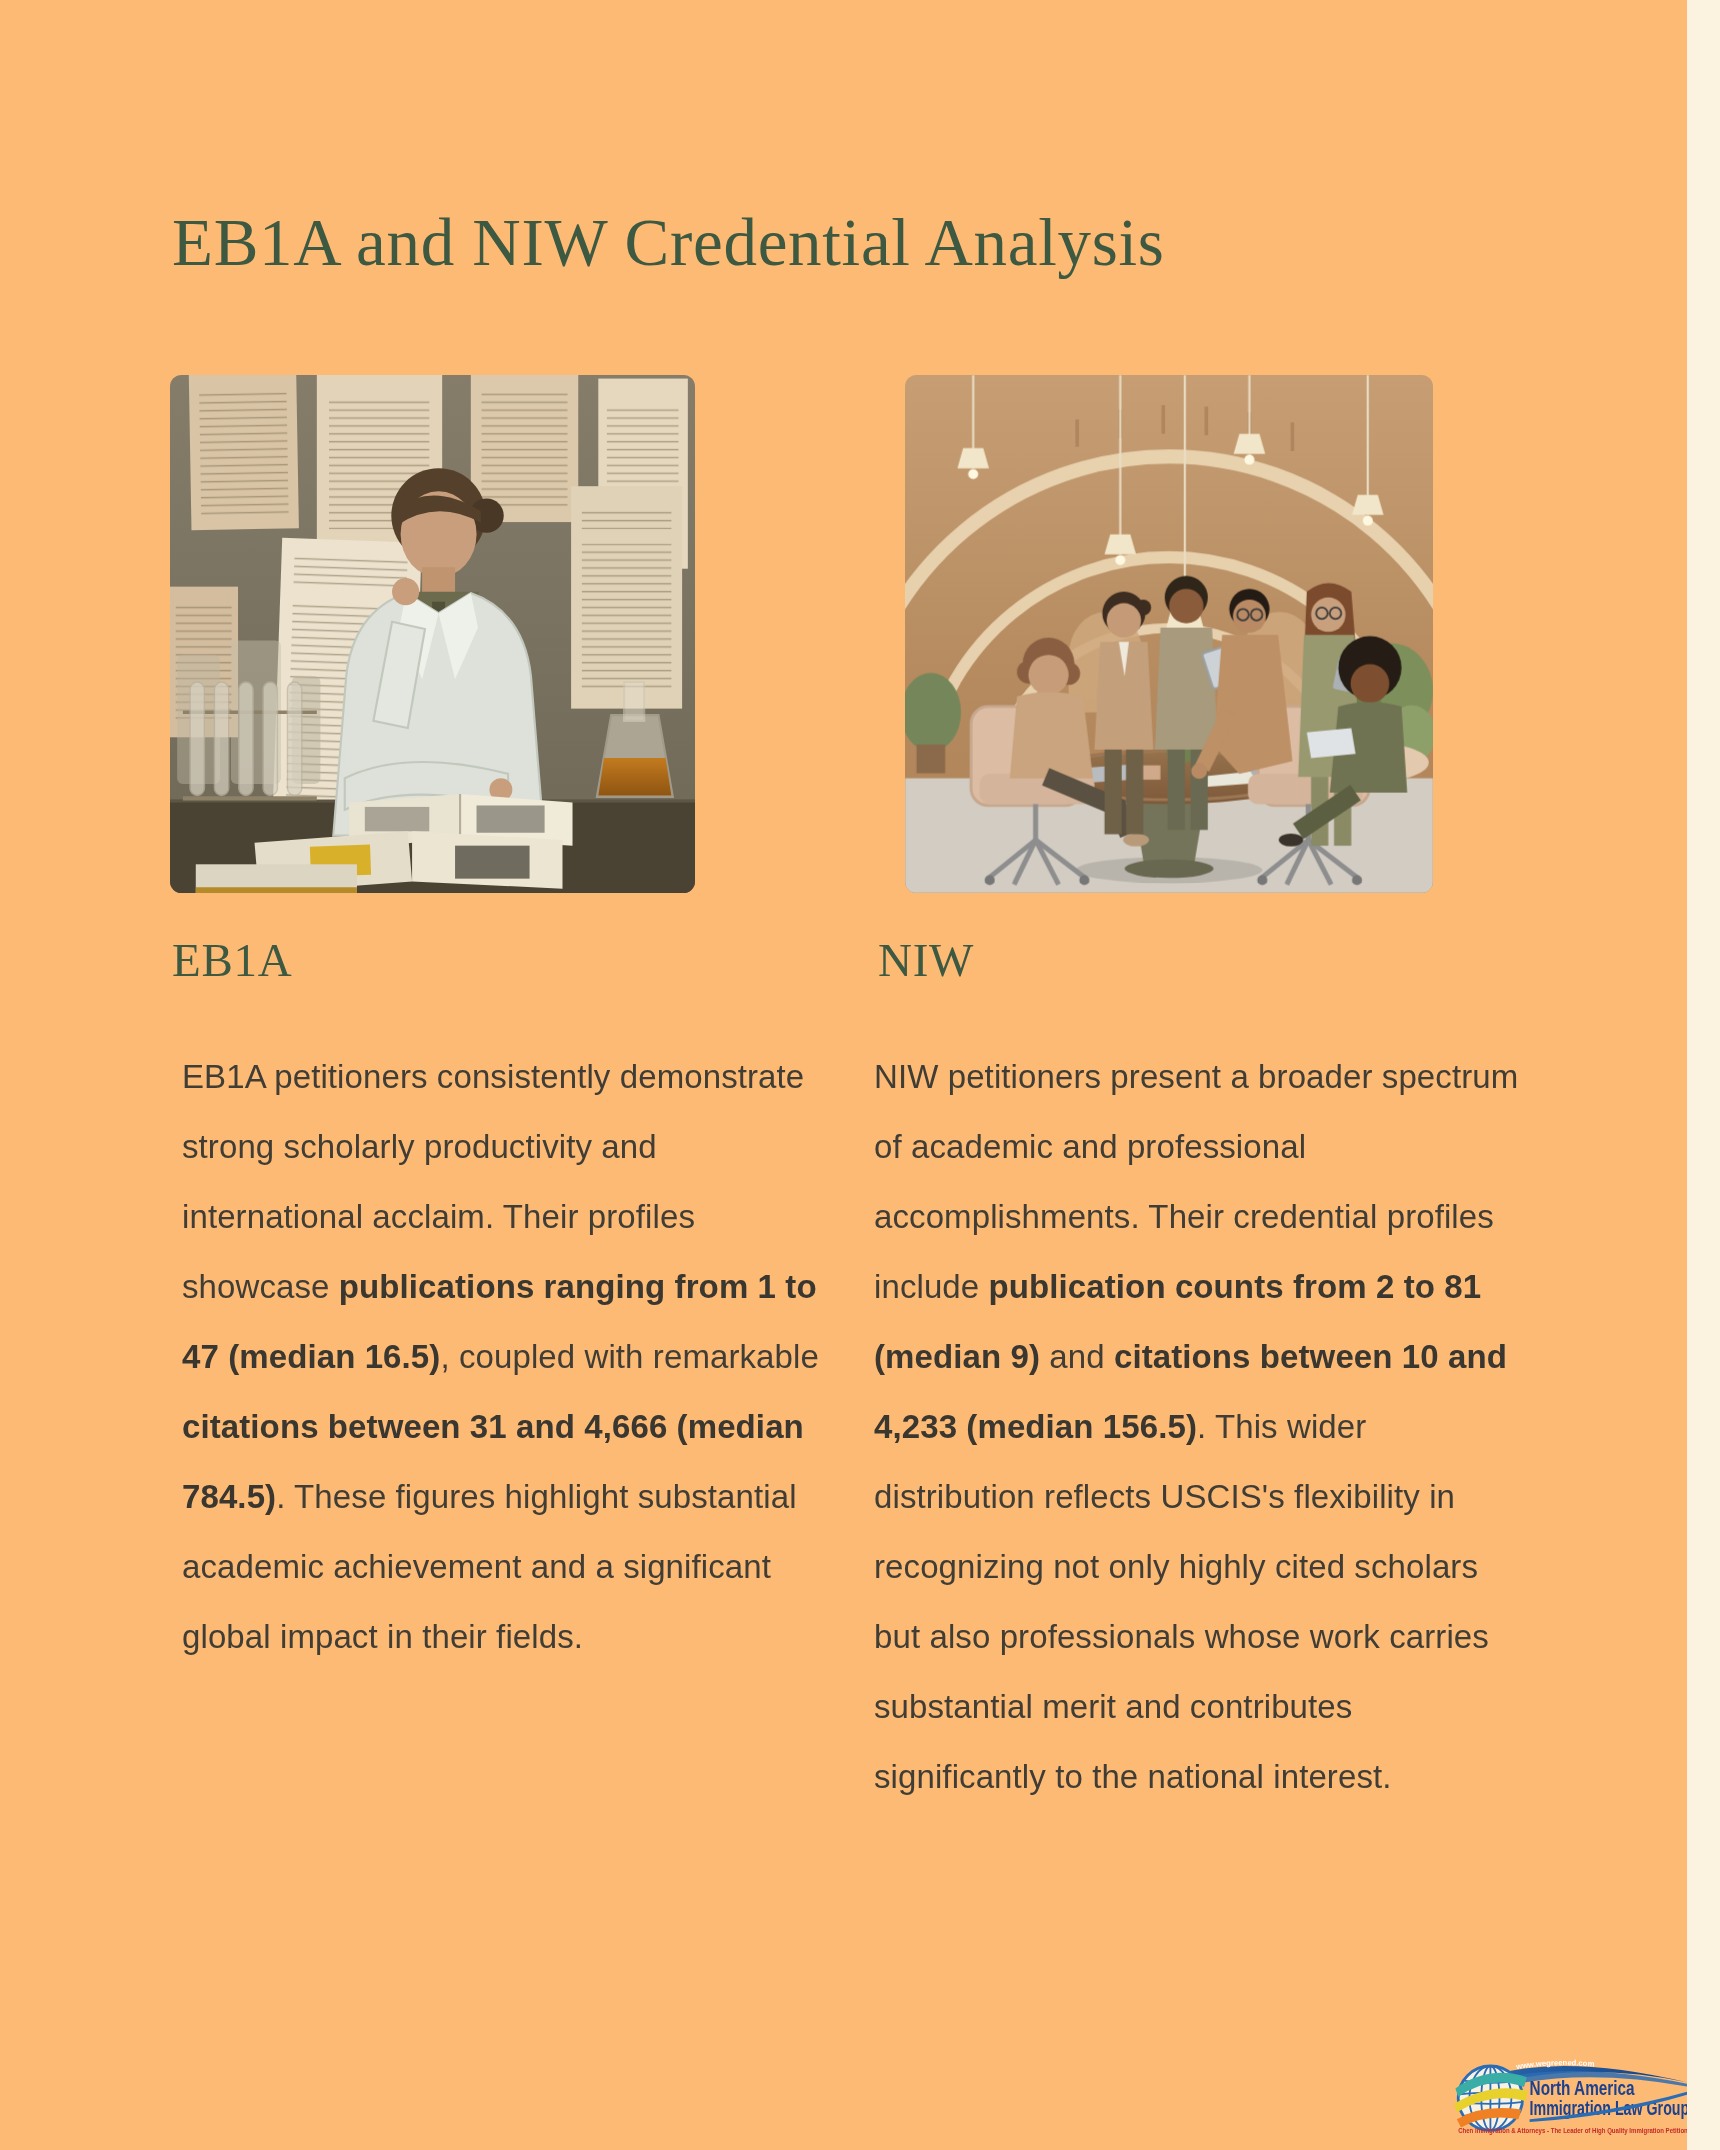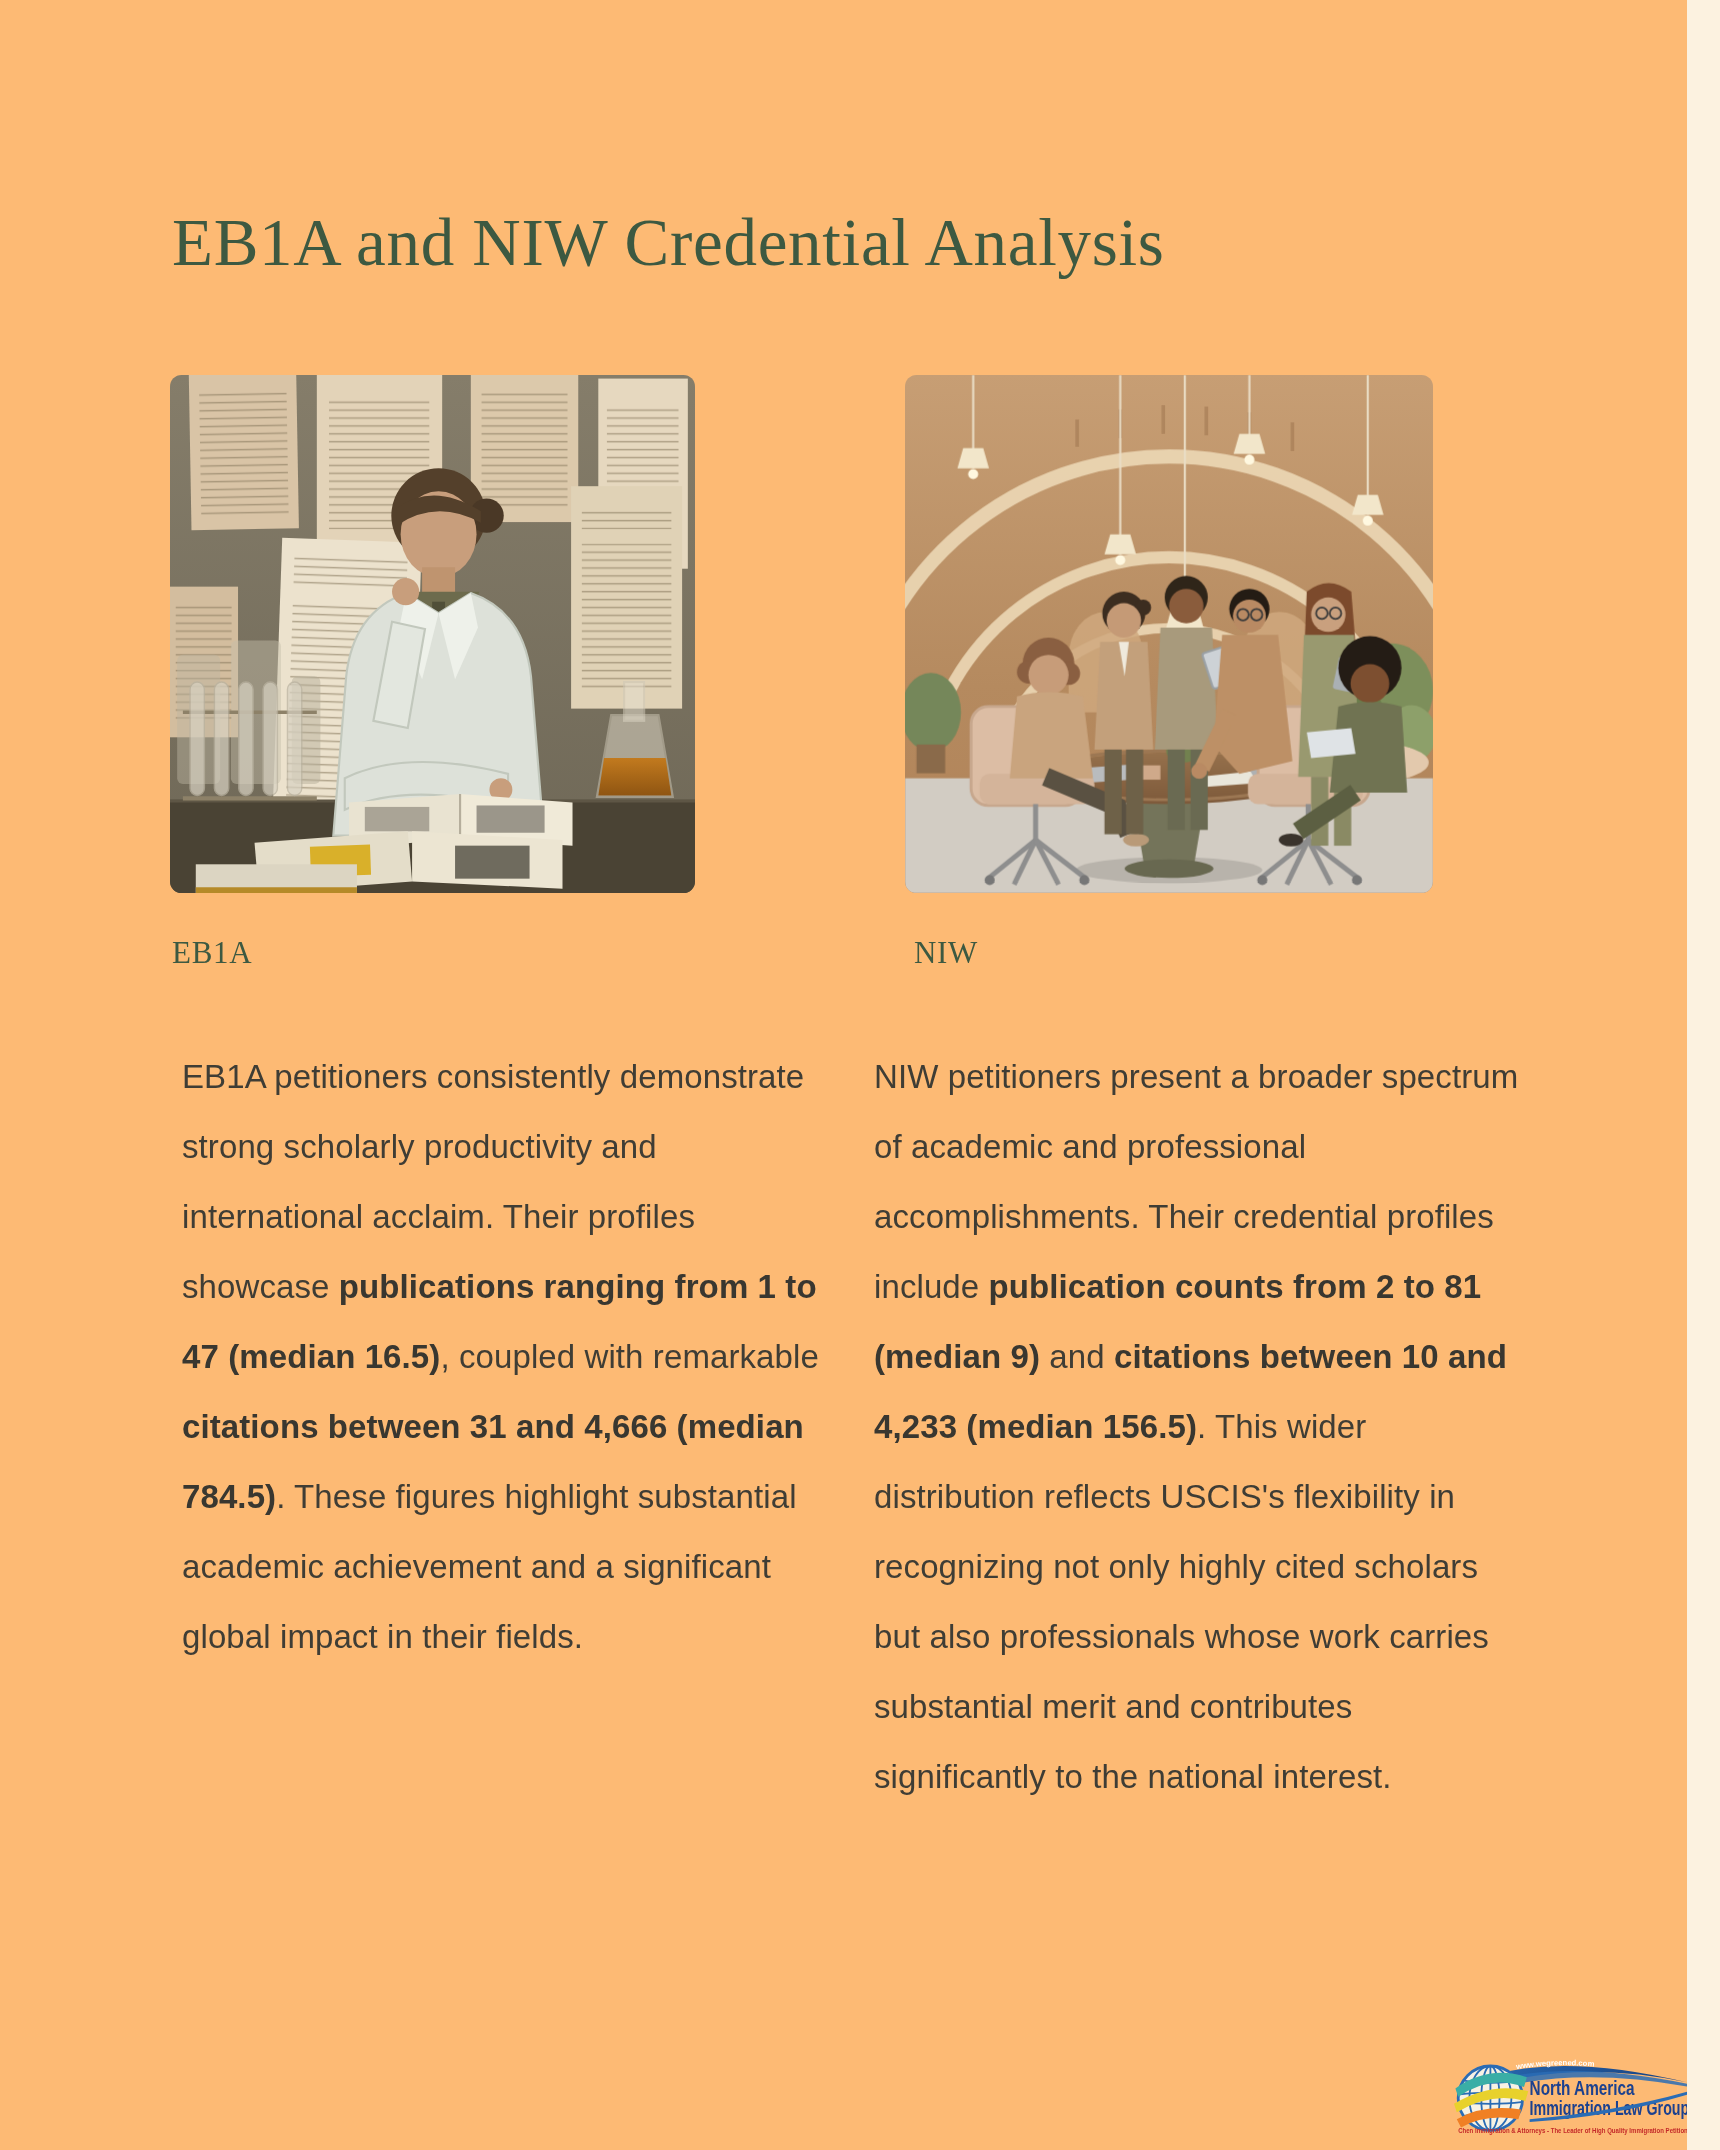--- a/index.html
+++ b/index.html
@@ -14,24 +14,24 @@
   }
   .photo{
     position:absolute;top:375px;height:518px;border-radius:11.5px;overflow:hidden;
   }
   .photo-left{left:170px;width:525px;}
   .photo-right{left:905px;width:528px;}
   .photo svg{display:block;width:100%;height:100%;}
   .col-head{
     position:absolute;margin:0;top:937px;
     font-family:"Liberation Serif",serif;font-weight:400;
-    font-size:31px;line-height:1;color:#3d5941;letter-spacing:0.7px;
+    font-size:47px;line-height:1;color:#3d5941;letter-spacing:0.7px;
   }
   .col-head.left{left:172px;}
-  .col-head.right{left:914px;}
+  .col-head.right{left:878px;}
   .col-para{
     position:absolute;margin:10px;top:1032px;width:649px;
     font-size:33px;line-height:70px;color:#3f3d35;letter-spacing:0.1px;
   }
   .col-para.left{left:172px;}
   .col-para.right{left:864px;}
   .col-para strong{font-weight:700;color:#393730;}
   .logo{position:absolute;left:1454px;top:2045px;width:238px;height:105px;}
   .logo svg{display:block;width:100%;height:100%;}
 </style>

